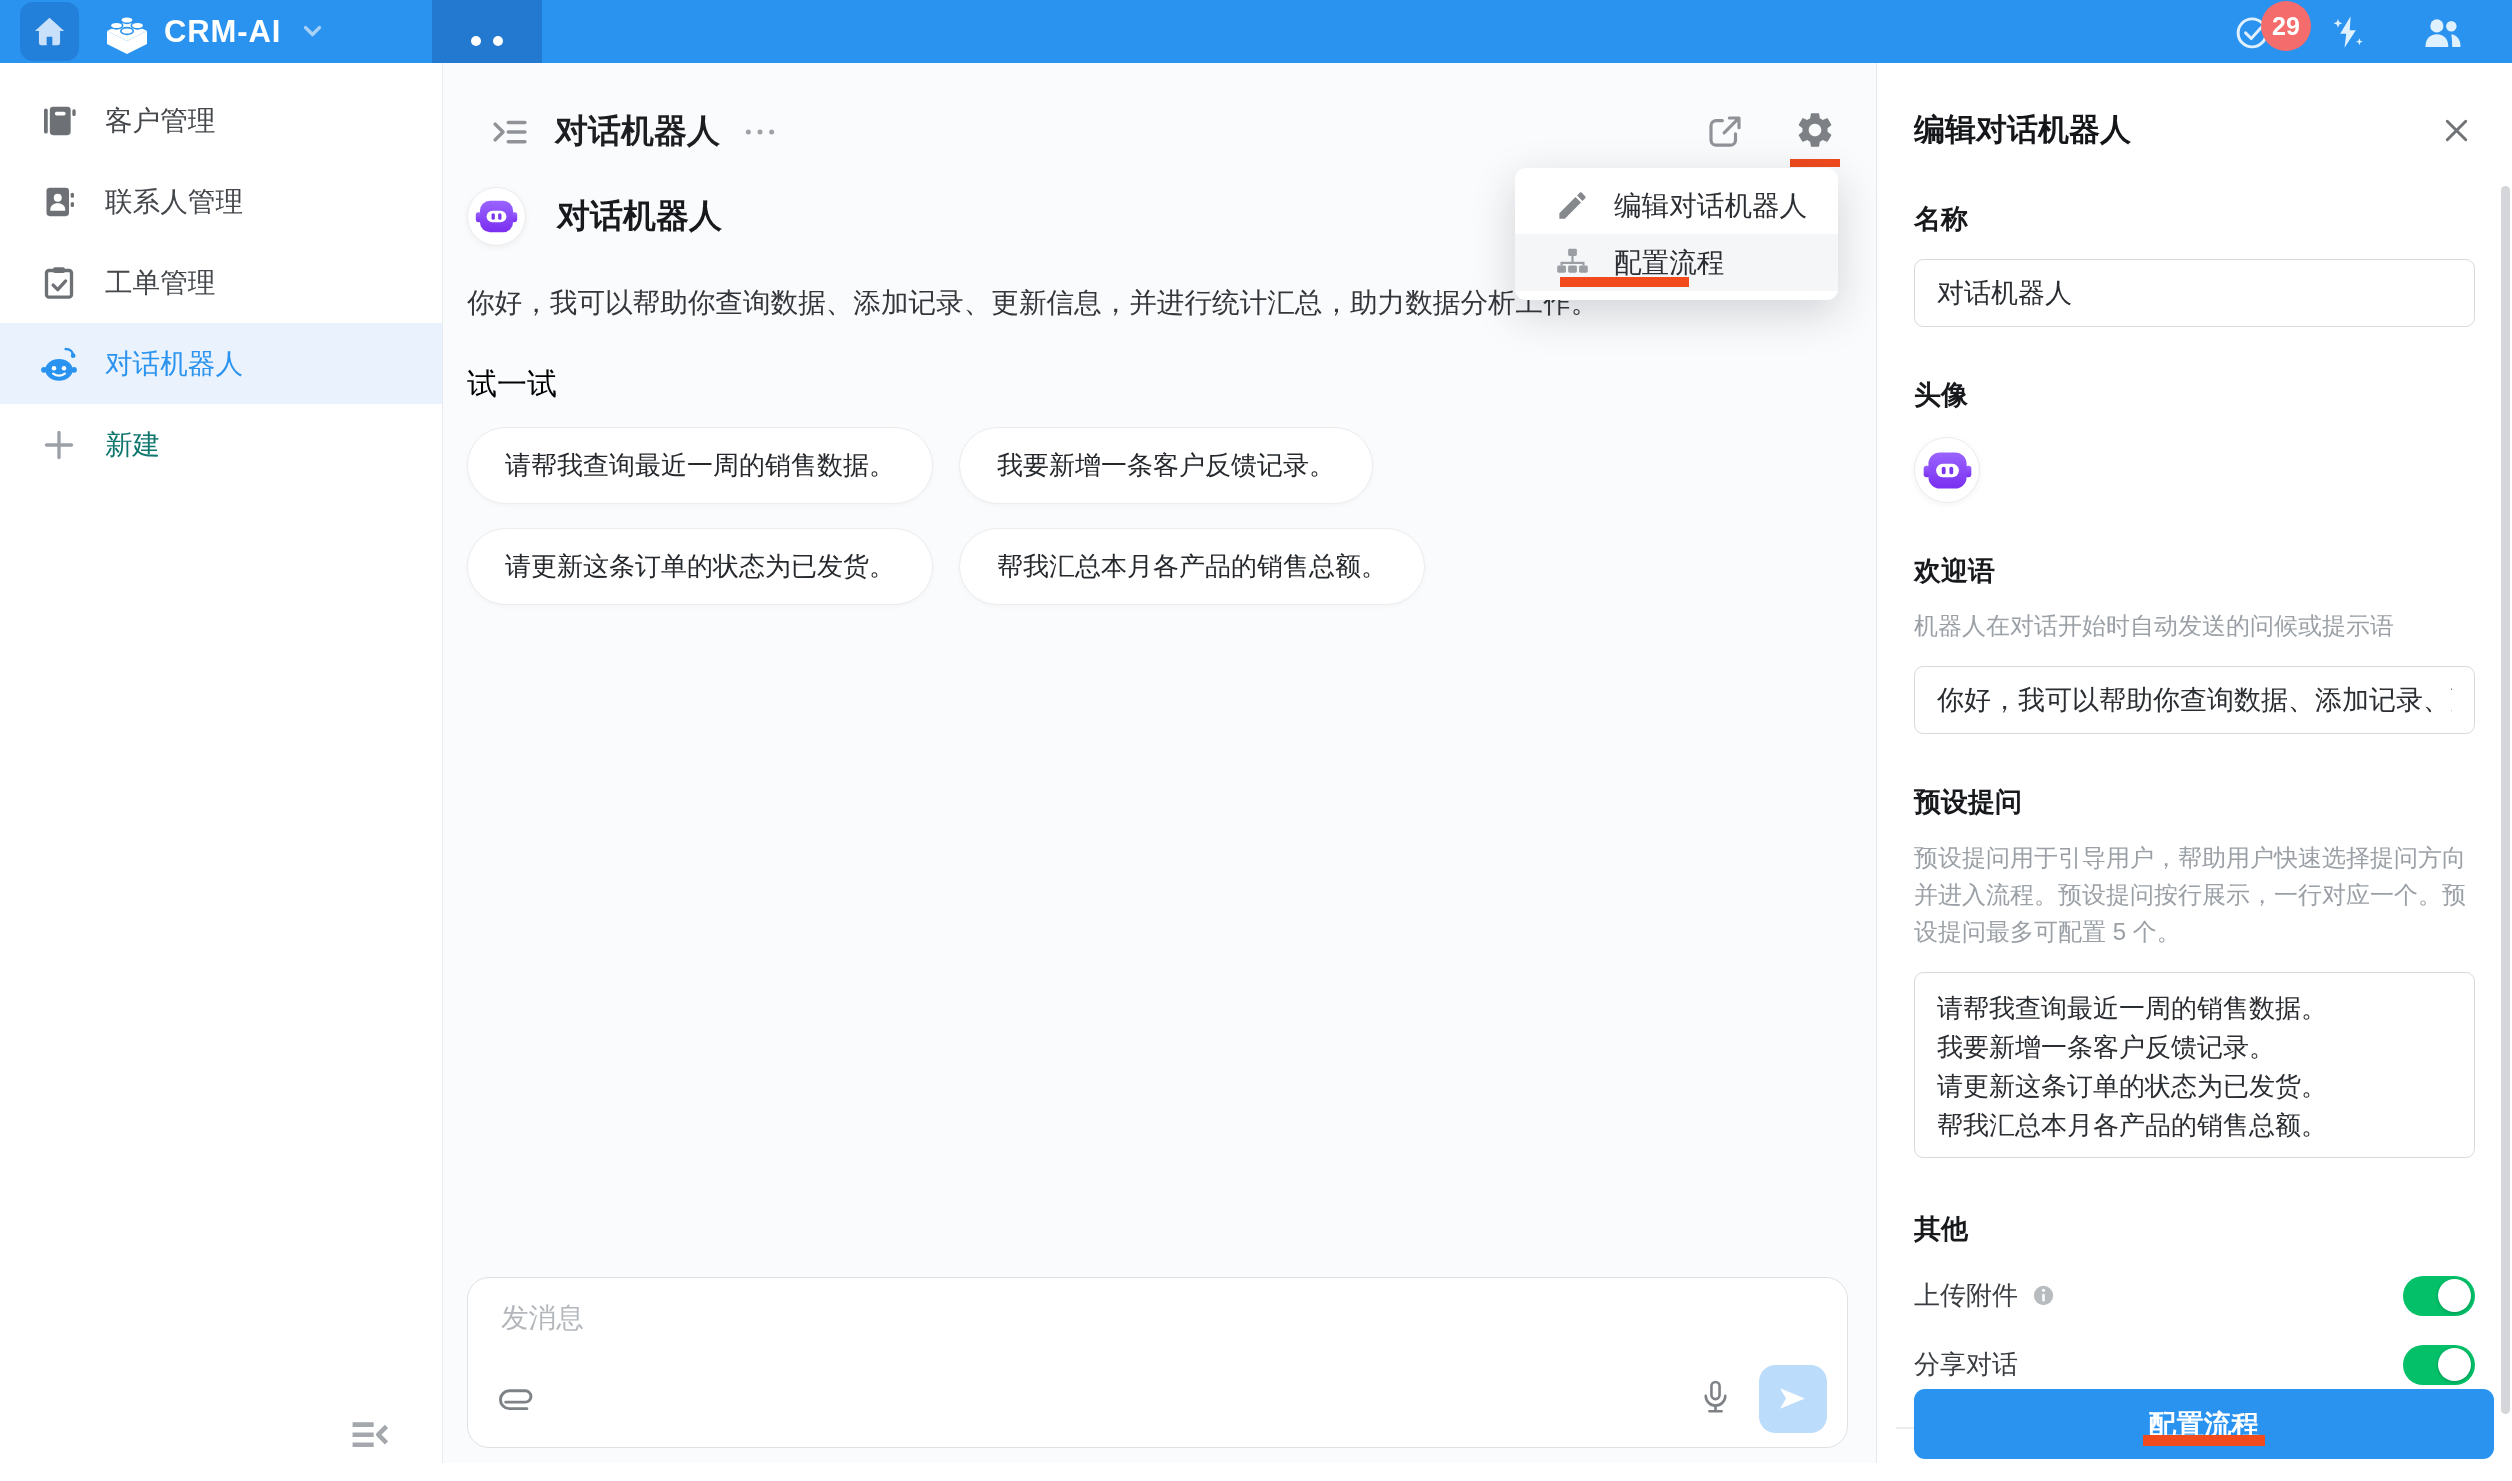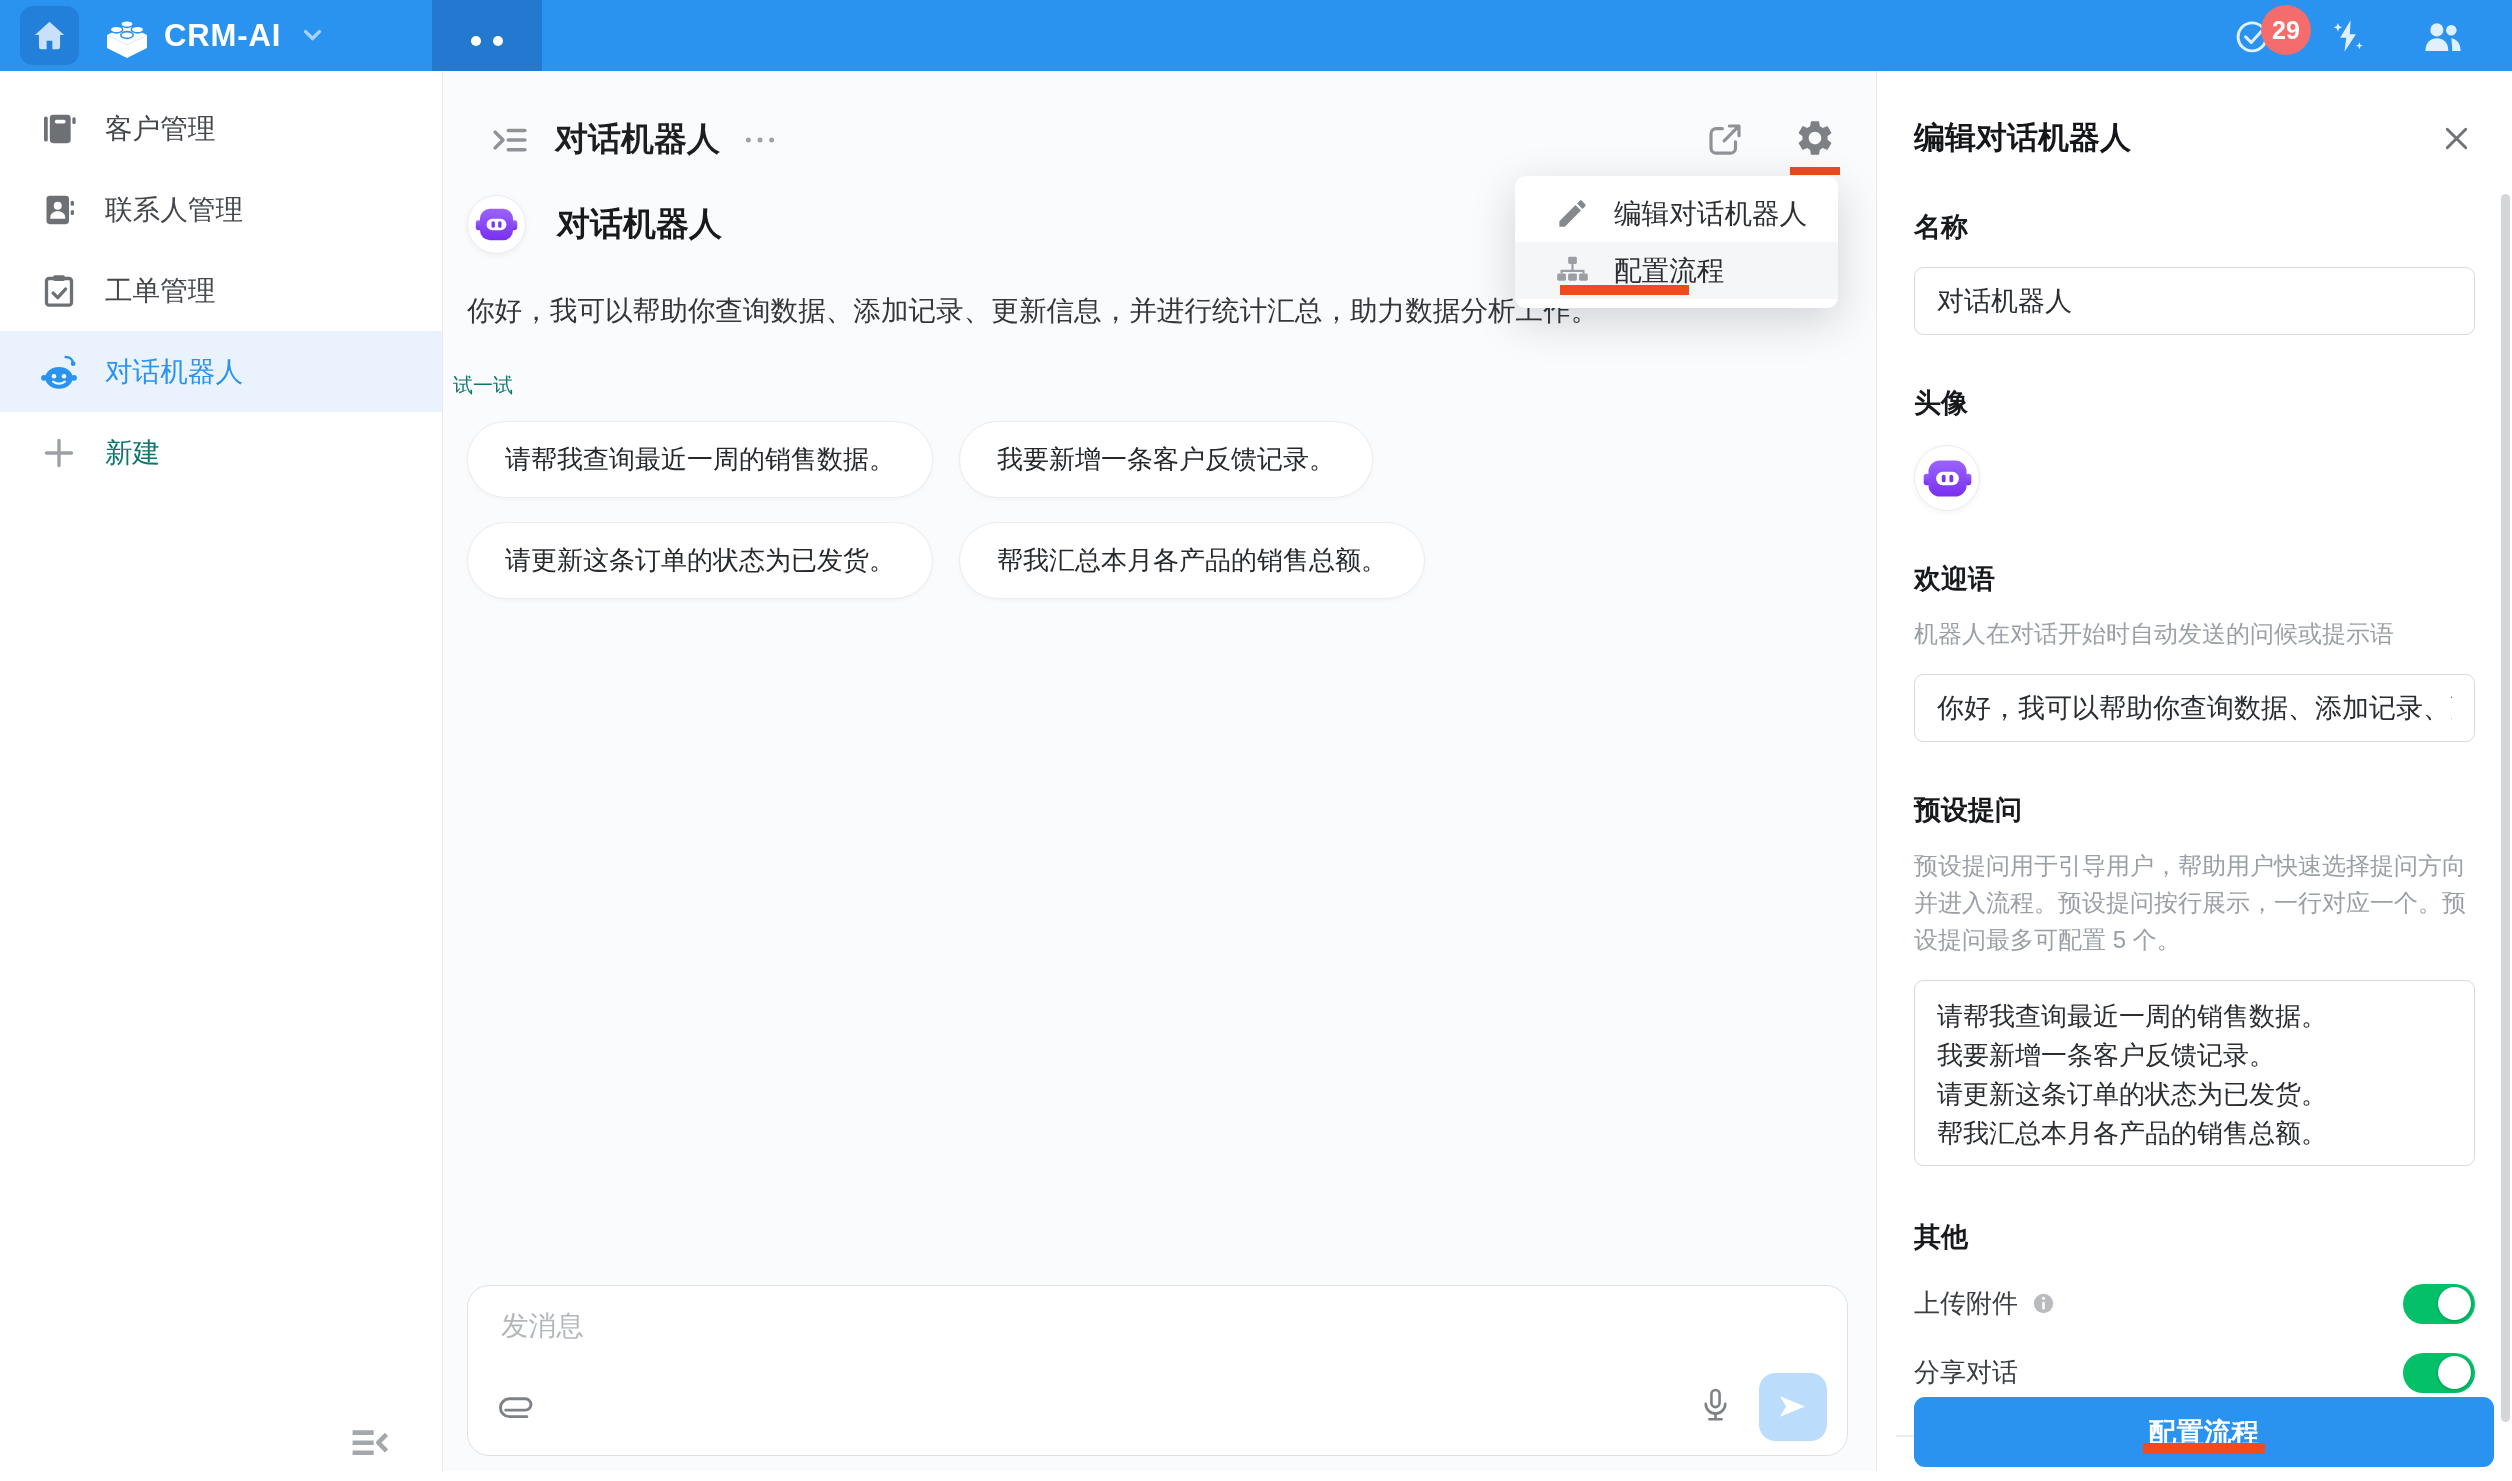--- a/index.html
+++ b/index.html
@@ -1,20 +1,20 @@
 <!DOCTYPE html>
 <html style="font-size:14.7px"><head>
 <meta charset="utf-8">
 <style>
   * { margin:0; padding:0; box-sizing:border-box; }
   html,body { width:2512px; height:1481px; overflow:hidden; background:#fff;
     font-family:"Liberation Sans","DejaVu Sans",sans-serif; color:#2a2d31; }
 
   
-  .topbar { height:71px; background:#2a93ef; display:flex; align-items:center; position:relative; }
+  .topbar { height:63px; background:#2a93ef; display:flex; align-items:center; position:relative; }
   .home-btn { width:59px; height:59px; margin-left:20px; background:#2380da; border-radius:13px;
     display:flex; align-items:center; justify-content:center; cursor:pointer; }
   .brand { display:flex; align-items:center; margin-left:24px; gap:13px; cursor:pointer; }
   .brand-name { color:#fff; font-size:31px; font-weight:bold; letter-spacing:0.9px; }
   .tab-overflow { position:absolute; left:432px; top:0; width:110px; height:81px; background:#2279cf;
     display:flex; align-items:center; justify-content:center; gap:12px; cursor:pointer; }
   .tab-dot { width:10px; height:10px; border-radius:50%; background:#fff; }
   .topbar-right { margin-left:auto; display:flex; align-items:flex-start; gap:53px; margin-right:48px; }
   .topbar-ic { width:42px; height:42px; cursor:pointer; }
   .badge-wrap { position:relative; cursor:pointer; width:42px; height:42px; }
@@ -51,21 +51,21 @@
   .menu-item.hovered { background:#f5f6f7; }
   .menu-underline { position:absolute; left:45px; bottom:4.6px; width:129px; height:10px; background:#f04a1d; }
 
   .bot-intro { margin:26px 0 0 24px; display:flex; align-items:center; gap:31px; }
   .avatar-circle { width:59px; height:59px; border-radius:50%; background:#fff; border:1.8px solid #ececee;
     box-shadow:0 1.8px 7.4px rgba(0,0,0,.05); display:flex; align-items:center; justify-content:center; }
   .avatar-circle svg { width:53px; height:53px; }
   .avatar-sm { width:39px; height:39px; flex:0 0 auto; }
   .bot-name { font-size:33px; font-weight:bold; color:#17191c; }
   .greeting { margin:37px 37px 0 24px; font-size:27.6px; color:#33363a; line-height:39px; }
-  .try-label { margin:42px 0 0 10px; font-size:20px; color:#0f766e; }
+  .try-label { margin:42px 0 0 24px; font-size:30px; color:#000000; }
   .chips { margin:22px 37px 0 24px; display:flex; flex-wrap:wrap; gap:24px 26px; }
   .chip { height:77px; padding:0 37px; border-radius:40px; background:#fff; border:1.8px solid #ececee;
     box-shadow:0 1.8px 5.5px rgba(0,0,0,.03); display:flex; align-items:center; font-size:26px; color:#25282c; cursor:pointer; }
   .spacer { flex:1; }
 
   .toast { margin:0 0 22px 24px; width:934px; background:#fff; border-radius:20px;
     box-shadow:0 9.2px 33px rgba(15,25,40,.10); padding:27.6px 33px; display:flex; align-items:center; gap:20px;
     font-size:26px; color:#2a2d31; }
 
   .composer { margin:0 28.5px 14.7px 24px; height:171px; background:#fff; border:1.8px solid #dfe1e4;

